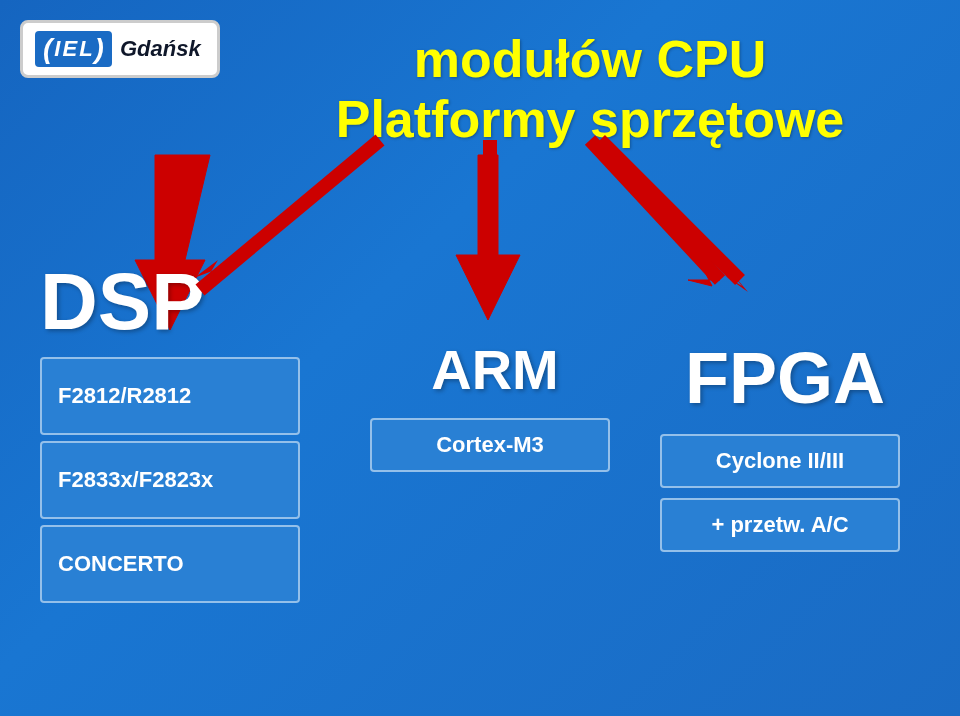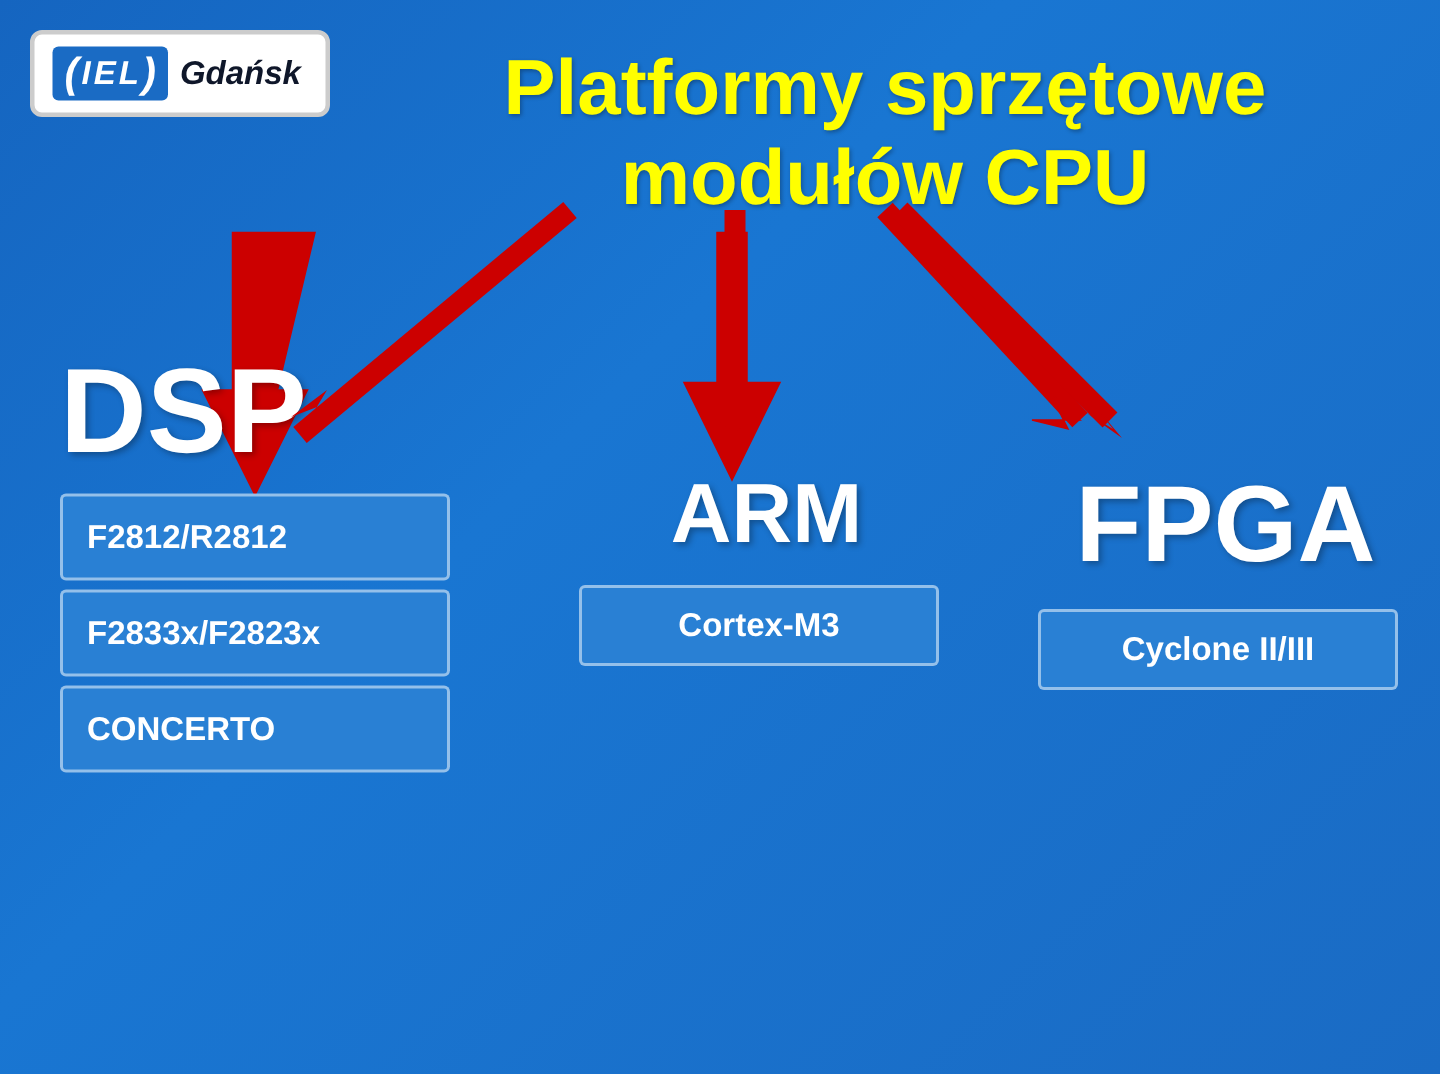--- a/index.html
+++ b/index.html
@@ -113,21 +113,21 @@
       margin-bottom: 15px;
       text-shadow: 2px 2px 4px rgba(0,0,0,0.3);
     }
 
     .dsp-item {
       background: #2980d4;
       border: 2px solid rgba(255,255,255,0.5);
       color: white;
       font-size: 22px;
       font-weight: bold;
-      padding: 14px 16px;
+      padding: 24px 16px;
       margin-bottom: 6px;
       border-radius: 4px;
       width: 260px;
     }
 
     
     .arm-column {
       width: 290px;
       flex-shrink: 0;
       padding-left: 20px;
@@ -235,22 +235,22 @@
           <span class="logo-letter">E</span>
           <span class="logo-letter">L</span>
           <span class="logo-letter bracket-right">)</span>
         </div>
         <span class="logo-gdansk">Gdańsk</span>
       </div>
     </div>
 
     <div class="title-area">
       <div class="main-title">
+        <div>modułów CPU</div>
         <div>Platformy sprzętowe</div>
-        <div>modułów CPU</div>
       </div>
     </div>
   </div>
 
   <svg style="position:absolute; top:130px; left:0; width:960px; height:200px; pointer-events:none; z-index:10;" viewBox="0 0 960 200" xmlns="http://www.w3.org/2000/svg">
 
     <g>
       <line x1="380" y1="10" x2="200" y2="160" stroke="#cc0000" stroke-width="14"></line>
       <polygon fill="#cc0000" points="200,160 220,138 194,148 218,130"></polygon>
     </g>
@@ -259,34 +259,35 @@
       <line x1="490" y1="10" x2="490" y2="155" stroke="#cc0000" stroke-width="14"></line>
       <polygon fill="#cc0000" points="490,175 470,145 490,158 510,145"></polygon>
     </g>
 
     <g>
       <line x1="600" y1="10" x2="740" y2="150" stroke="#cc0000" stroke-width="14"></line>
       <polygon fill="#cc0000" points="748,162 724,145 742,156 726,136"></polygon>
     </g>
   </svg>
 
-  <div class="content-area" style="margin-top: 84px; gap: 16px;">
+  <div class="content-area" style="margin-top: 112px;">
 
     <div class="dsp-column">
       <div class="dsp-title">DSP</div>
       <div class="dsp-item">F2812/R2812</div>
       <div class="dsp-item">F2833x/F2823x</div>
       <div class="dsp-item">CONCERTO</div>
     </div>
 
     <div class="arm-column">
       <div class="arm-title">ARM</div>
       <div class="arm-item">Cortex-M3</div>
     </div>
 
     <div class="fpga-column">
       <div class="fpga-title">FPGA</div>
       <div class="fpga-item">Cyclone II/III</div>
+      <div class="fpga-item">+ przetw. A/C</div>
     </div>
 
   </div>
 
 </div>
 
 </body></html>

